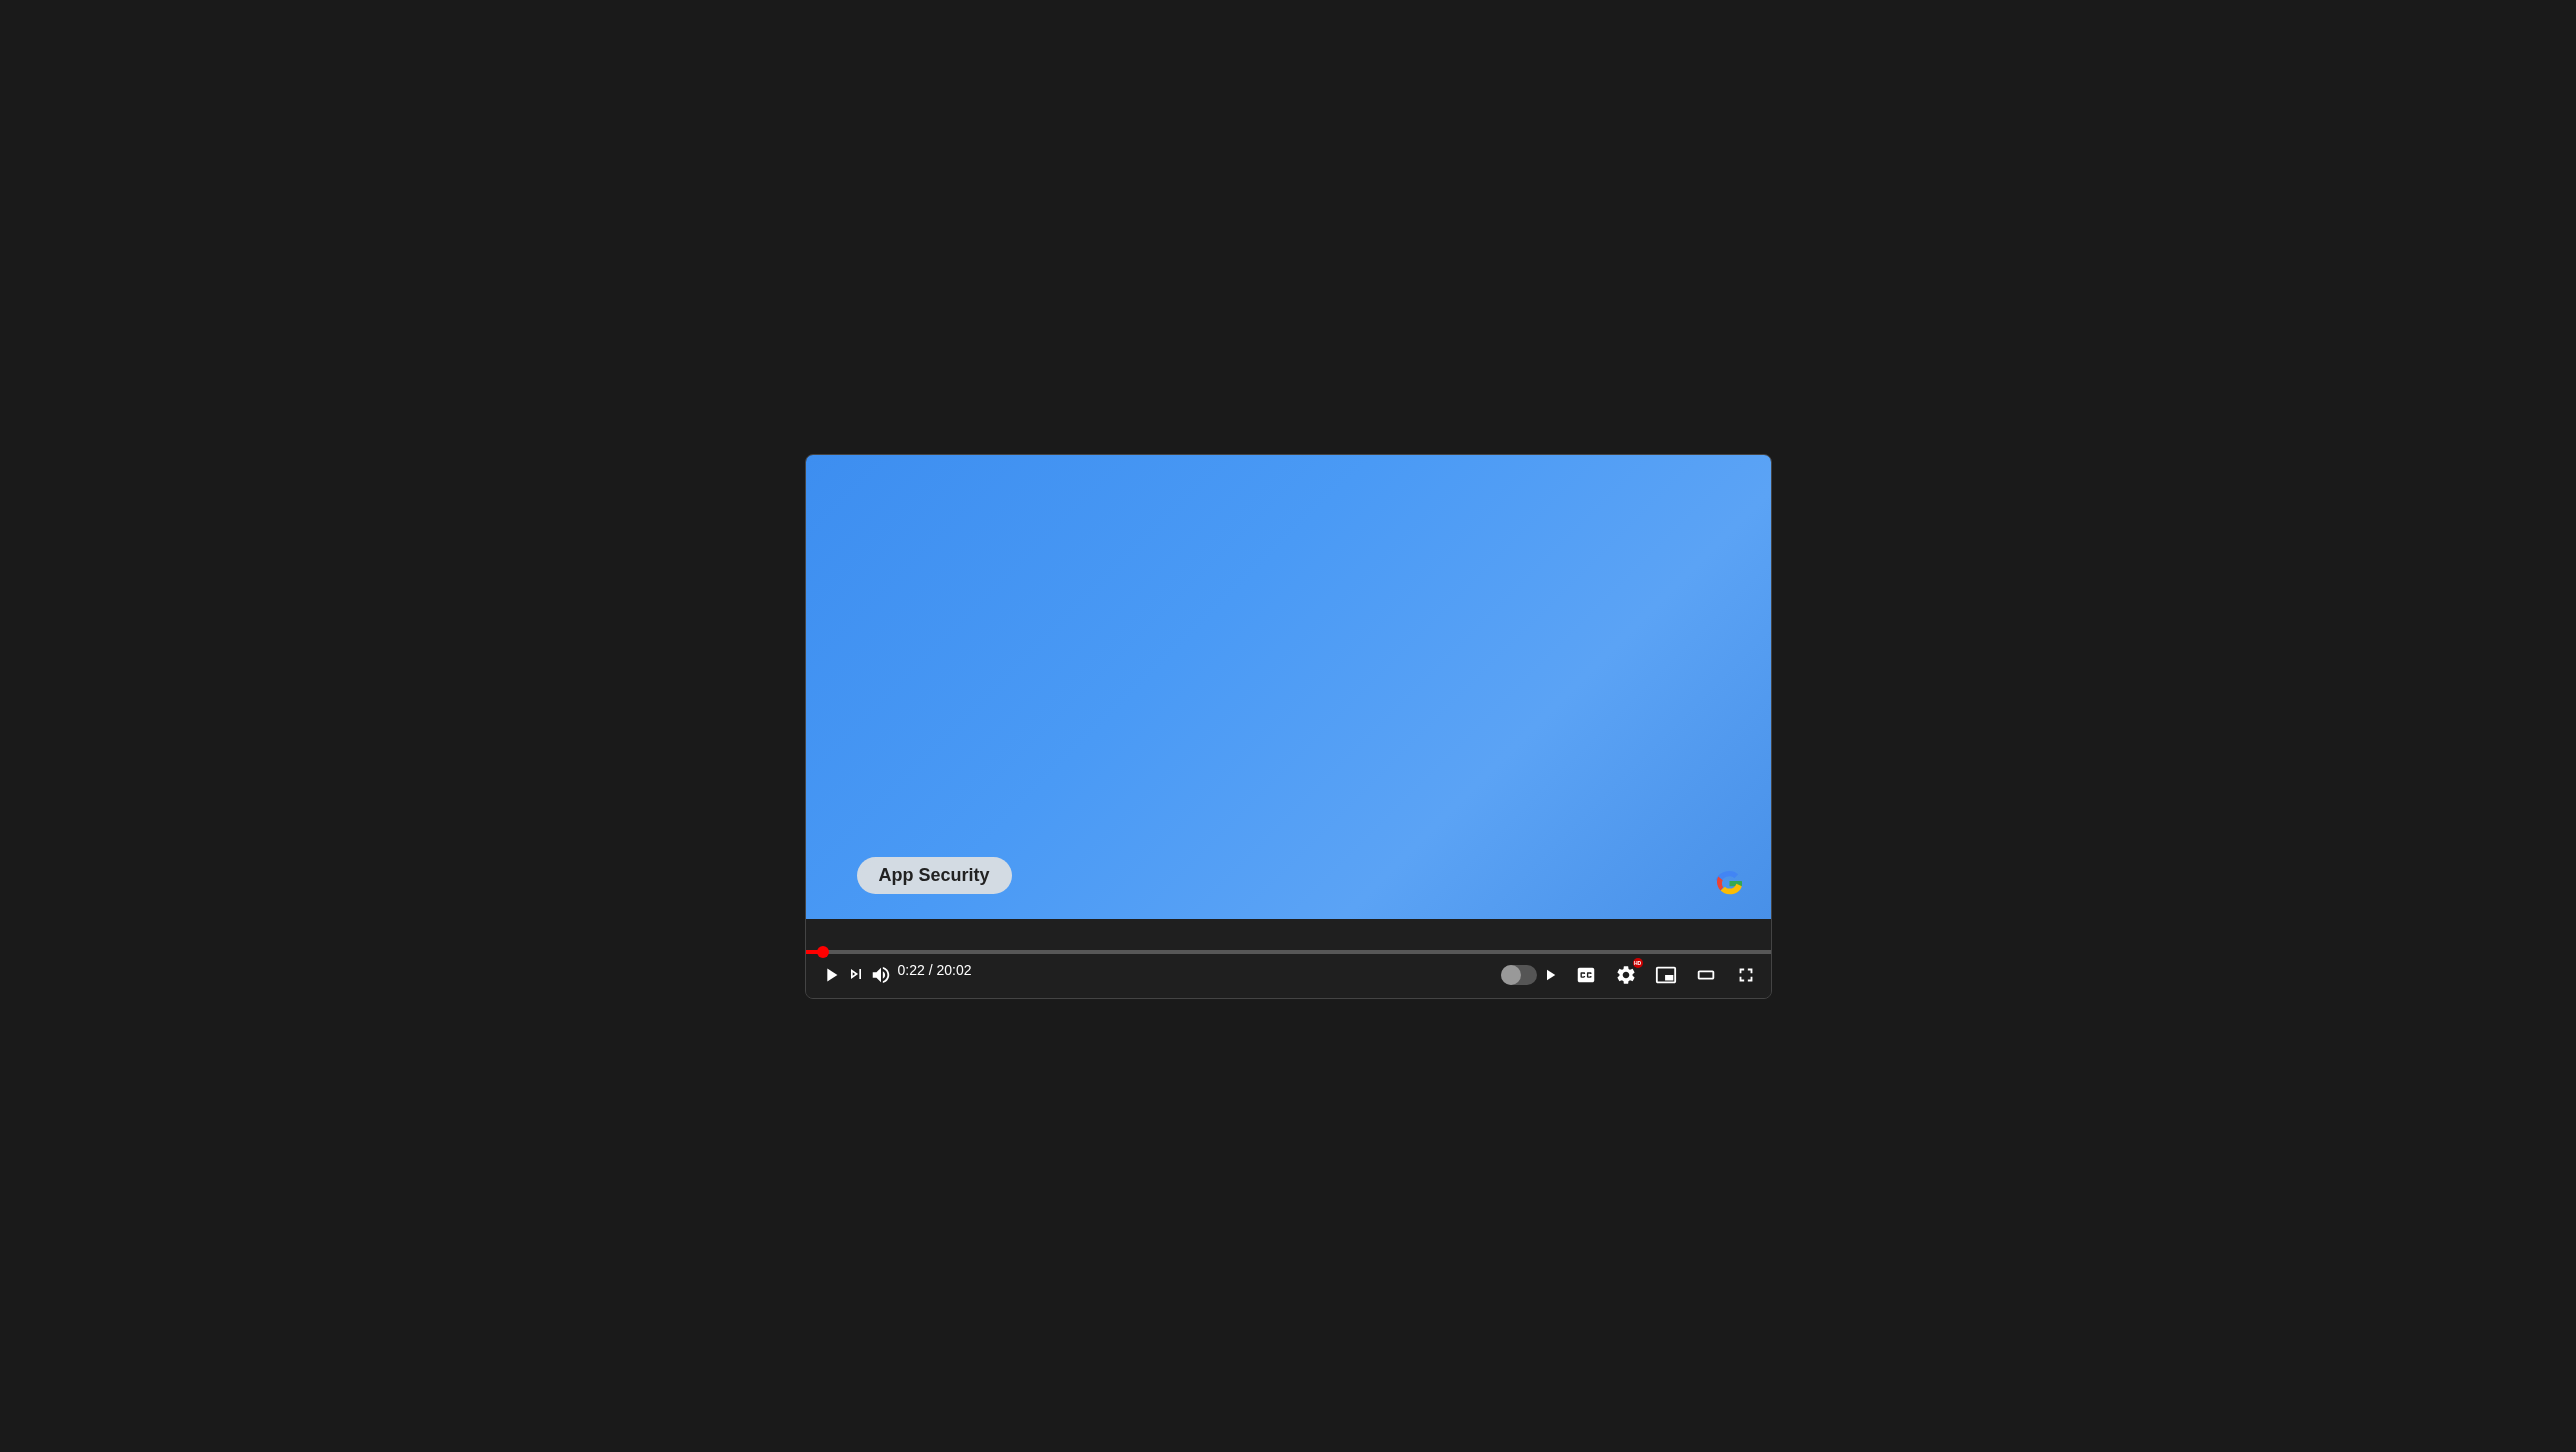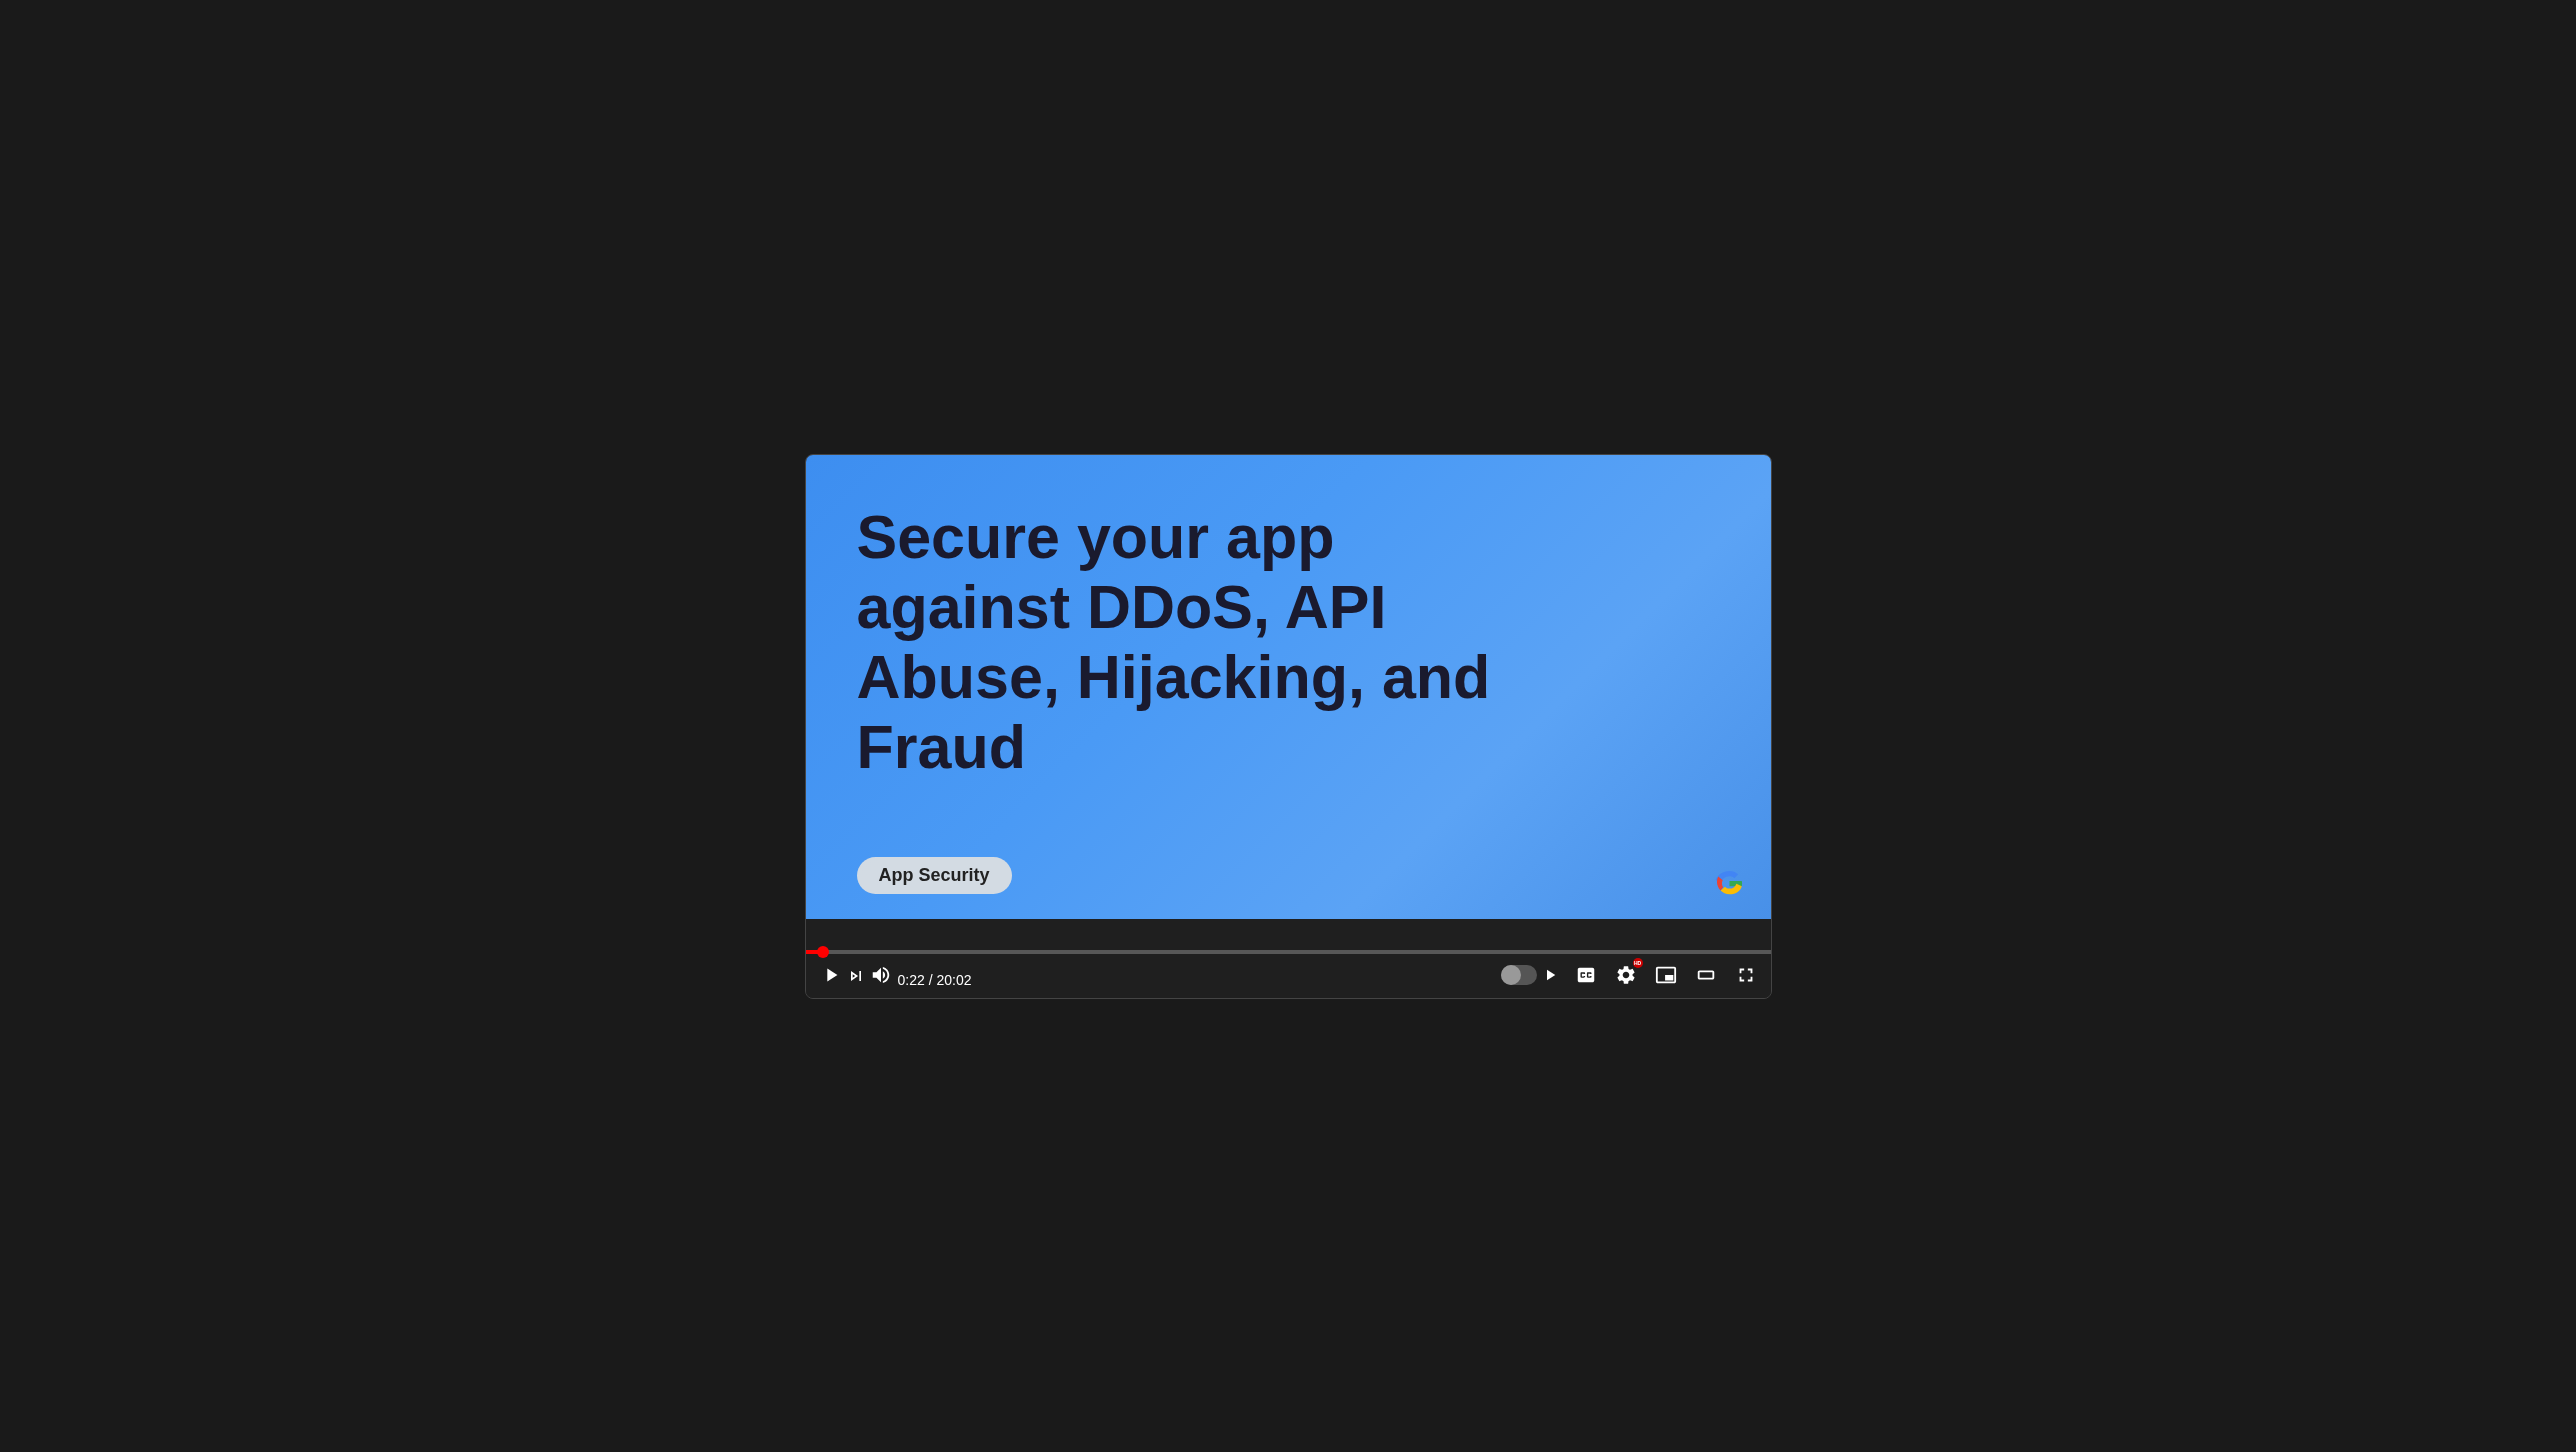--- a/index.html
+++ b/index.html
@@ -101,21 +101,21 @@
 
     .controls-row {
       display: flex;
       align-items: center;
       justify-content: space-between;
       padding: 0 12px;
     }
 
     .controls-left {
       display: flex;
-      align-items: flex-end;
+      align-items: flex-start;
     }
 
     .controls-right {
       display: flex;
       align-items: center;
       gap: 14px;
     }
 
     .control-btn {
       background: none;
@@ -184,21 +184,20 @@
       justify-content: center;
       font-weight: bold;
     }
   </style>
 </head>
 <body>
 
 <div class="video-player">
 
   <div class="video-content">
-    <h1 class="video-title">Secure your app against DDoS, API Abuse, Hijacking, and Fraud</h1>
 
     <div class="chapter-badge">App Security</div>
 
     <svg class="google-logo" viewBox="0 0 48 48" xmlns="http://www.w3.org/2000/svg">
       <circle cx="24" cy="24" r="22" fill="none" stroke="none"></circle>
 
       <path d="M24 10 C16.27 10 10 16.27 10 24 C10 31.73 16.27 38 24 38 C33.72 38 38 30.5 38 24 C38 23.02 37.89 22.07 37.7 21.14 L24 21.14 L24 27.14 L31.73 27.14 C30.57 30.6 27.56 33 24 33 C19.58 33 16 29.42 16 25 C16 20.58 19.58 17 24 17 C26.03 17 27.88 17.76 29.3 19.02 L33.62 14.7 C31.05 12.31 27.71 10 24 10 Z" fill="none"></path>
 
       <path d="M24 10 C27.71 10 31.05 11.31 33.62 13.7 L29.3 18.02 C27.88 16.76 26.03 16 24 16 C19.03 16 14.96 19.53 14.11 24.22 L8.62 20.05 C10.72 14.2 16.87 10 24 10 Z" fill="#4285F4"></path>
       <path d="M38 24 C38 25.03 37.89 26.02 37.7 27 L24 27 L24 21.14 L37.7 21.14 C37.89 22.07 38 23.02 38 24 Z" fill="#34A853"></path>

